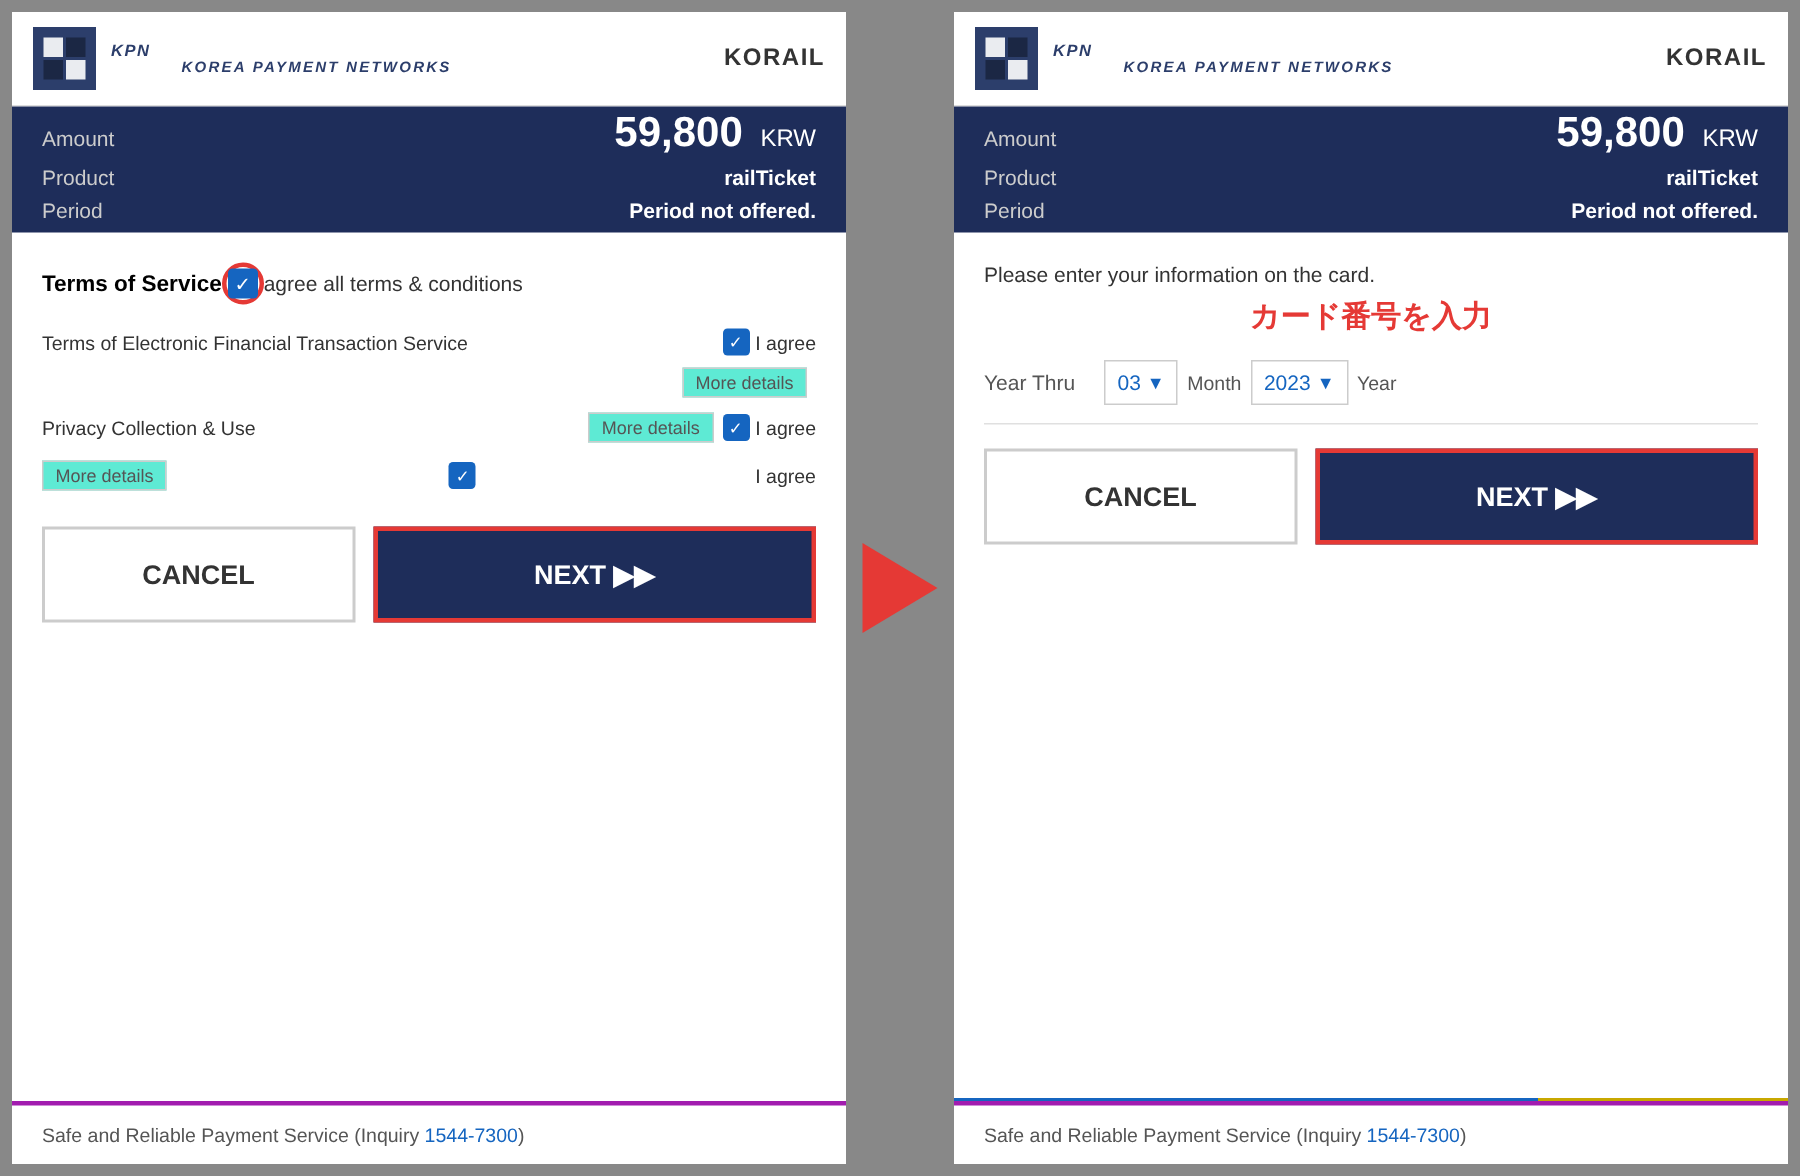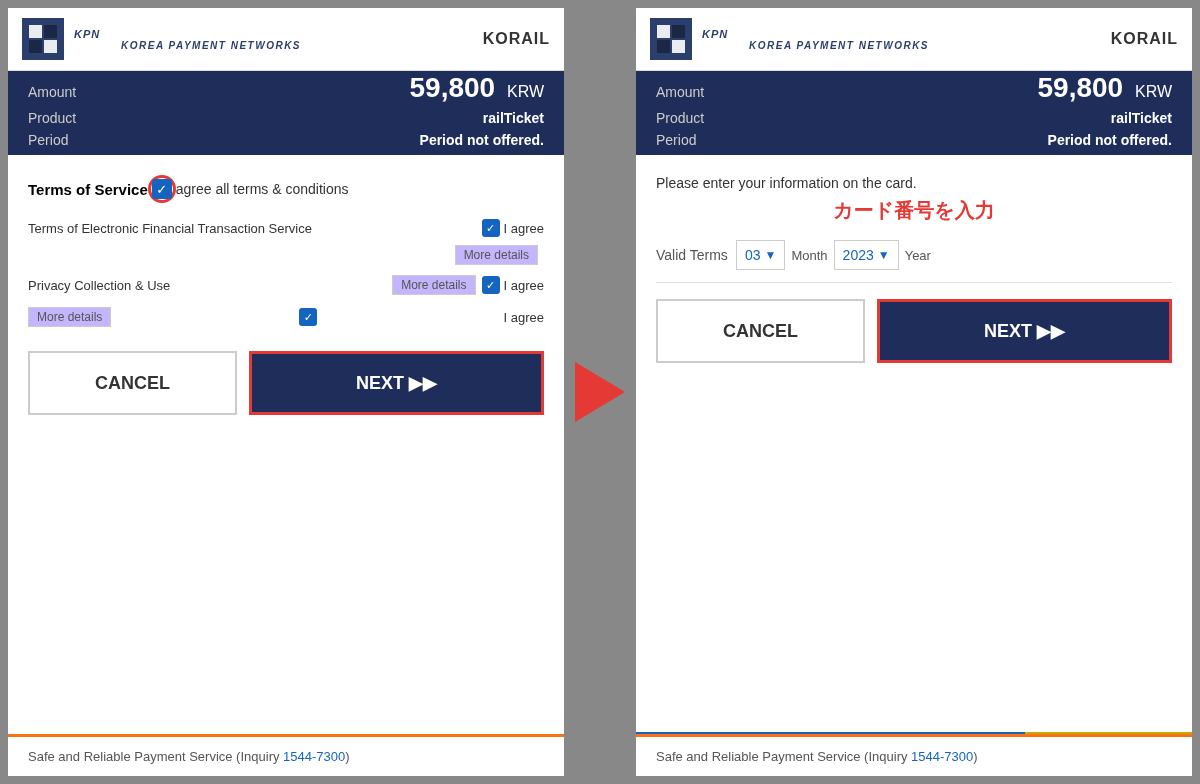--- a/index.html
+++ b/index.html
@@ -194,21 +194,21 @@
       margin-bottom: 12px;
       font-size: 13px;
     }
 
     .terms-row-label {
       color: #333;
       flex: 1;
     }
 
     .more-details-btn {
-      background: #c4b5fd;
+      background: #5eead4;
       border: 1px solid #ccc;
       padding: 2px 8px;
       font-size: 12px;
       cursor: pointer;
       color: #555;
       margin-right: 6px;
     }
 
     .checkbox-small {
       width: 18px;
@@ -263,21 +263,21 @@
       font-size: 18px;
       font-weight: bold;
       cursor: pointer;
       text-align: center;
       color: #fff;
     }
 
     
     .footer {
       padding: 12px 20px;
-      border-top: 3px solid #f97316;
+      border-top: 3px solid #a21caf;
       font-size: 13px;
       color: #555;
     }
 
     .footer a {
       color: #1565c0;
       text-decoration: none;
     }
 
     
@@ -516,21 +516,21 @@
       </div>
     </div>
 
     <div class="content">
 
       <p class="card-form-title">Please enter your information on the card.</p>
       <p class="japanese-text">カード番号を入力</p>
 
 
       <div class="form-row">
-        <span class="form-label">Valid Terms</span>
+        <span class="form-label">Year Thru</span>
         <div class="valid-thru-row">
           <div class="select-box">
             <span>03</span>
             <span class="select-arrow">▼</span>
           </div>
           <span class="month-year-label">Month</span>
           <div class="select-box">
             <span>2023</span>
             <span class="select-arrow">▼</span>
           </div>

